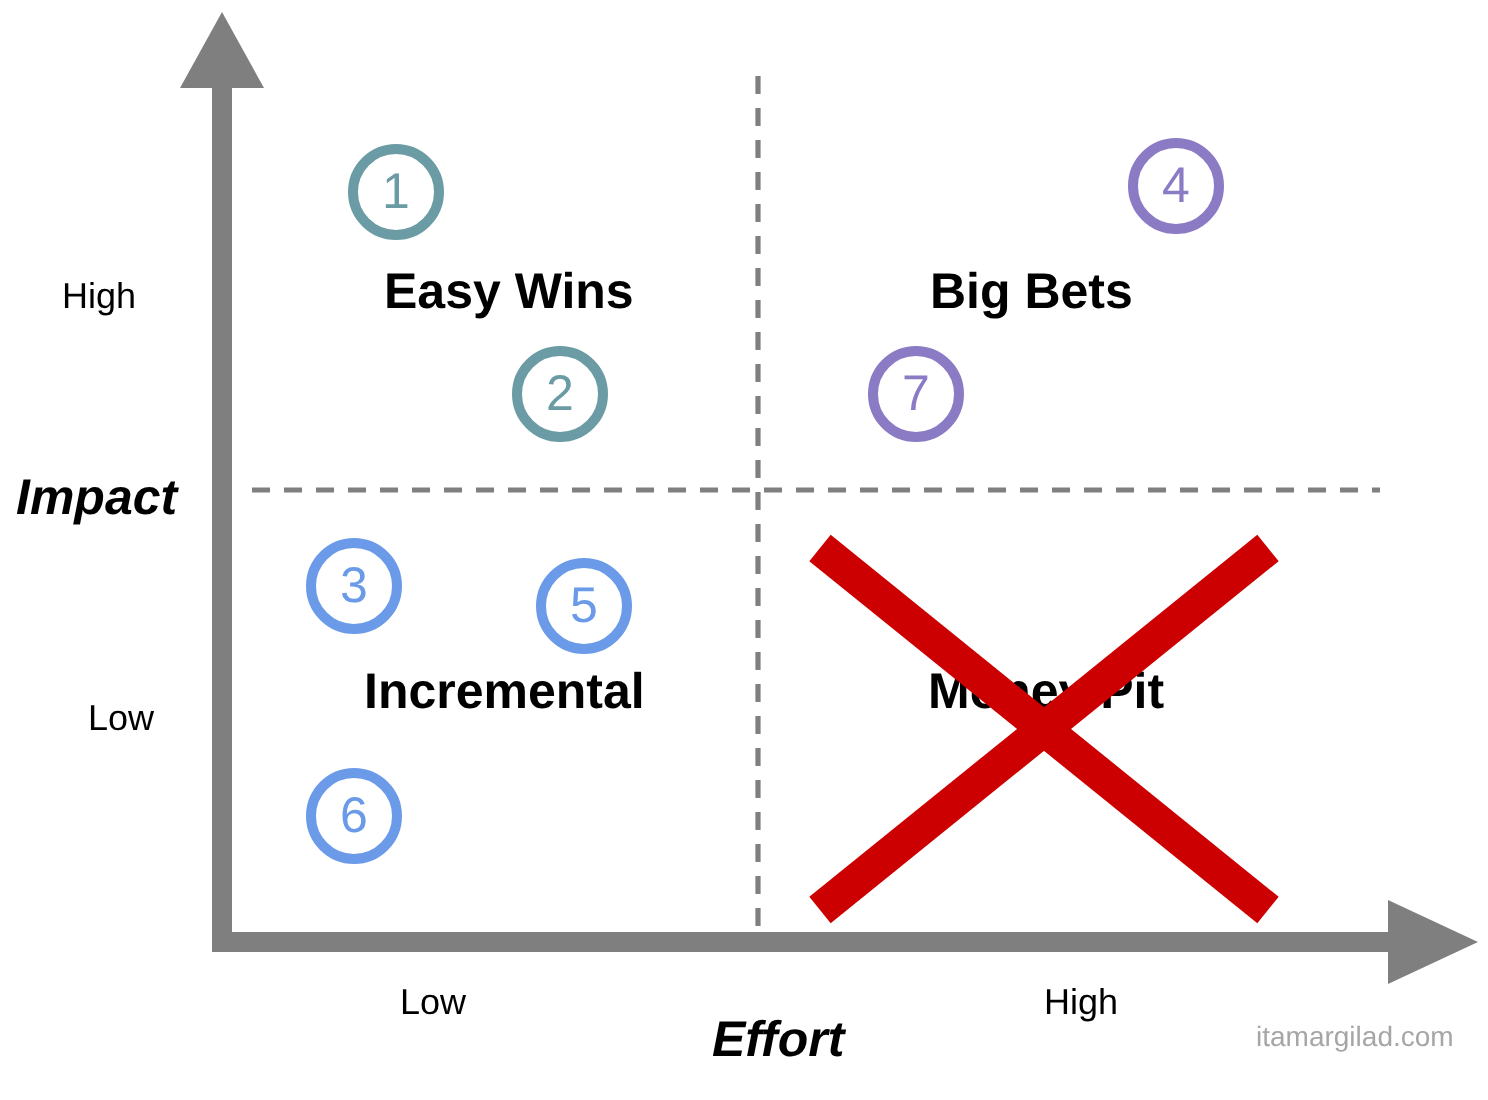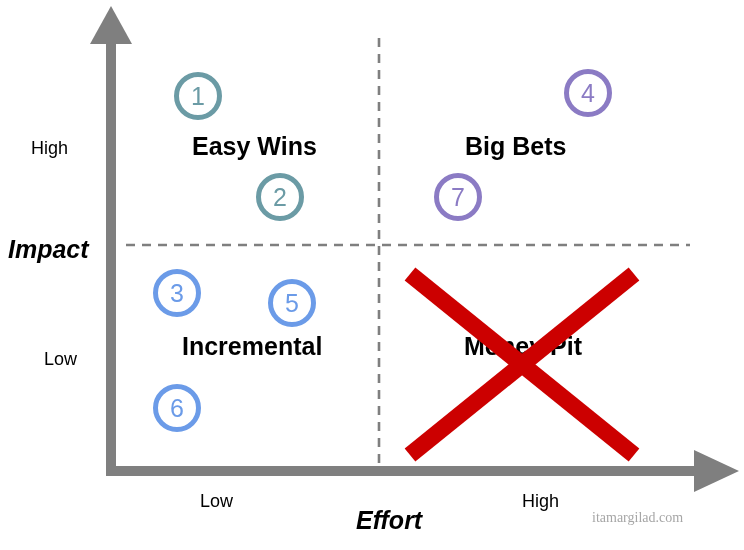--- a/index.html
+++ b/index.html
@@ -133,15 +133,15 @@
   <div class="item-circle purple" style="left:434px; top:173px;">7</div>
   <div class="item-circle blue" style="left:153px; top:269px;">3</div>
   <div class="item-circle blue" style="left:268px; top:279px;">5</div>
   <div class="item-circle blue" style="left:153px; top:384px;">6</div>
 
   <svg class="strike-svg" viewBox="0 0 744 550" xmlns="http://www.w3.org/2000/svg">
     <line x1="410" y1="274" x2="634" y2="455" stroke="#cc0000" stroke-width="17"></line>
     <line x1="634" y1="274" x2="410" y2="455" stroke="#cc0000" stroke-width="17"></line>
   </svg>
 
-  <div class="watermark" style="left:592px; top:511px;font-family:Liberation Serif, serif;">itamargilad.com</div>
+  <div class="watermark" style="left:628px; top:511px;">itamargilad.com</div>
 
 </div>
 
 </body></html>

